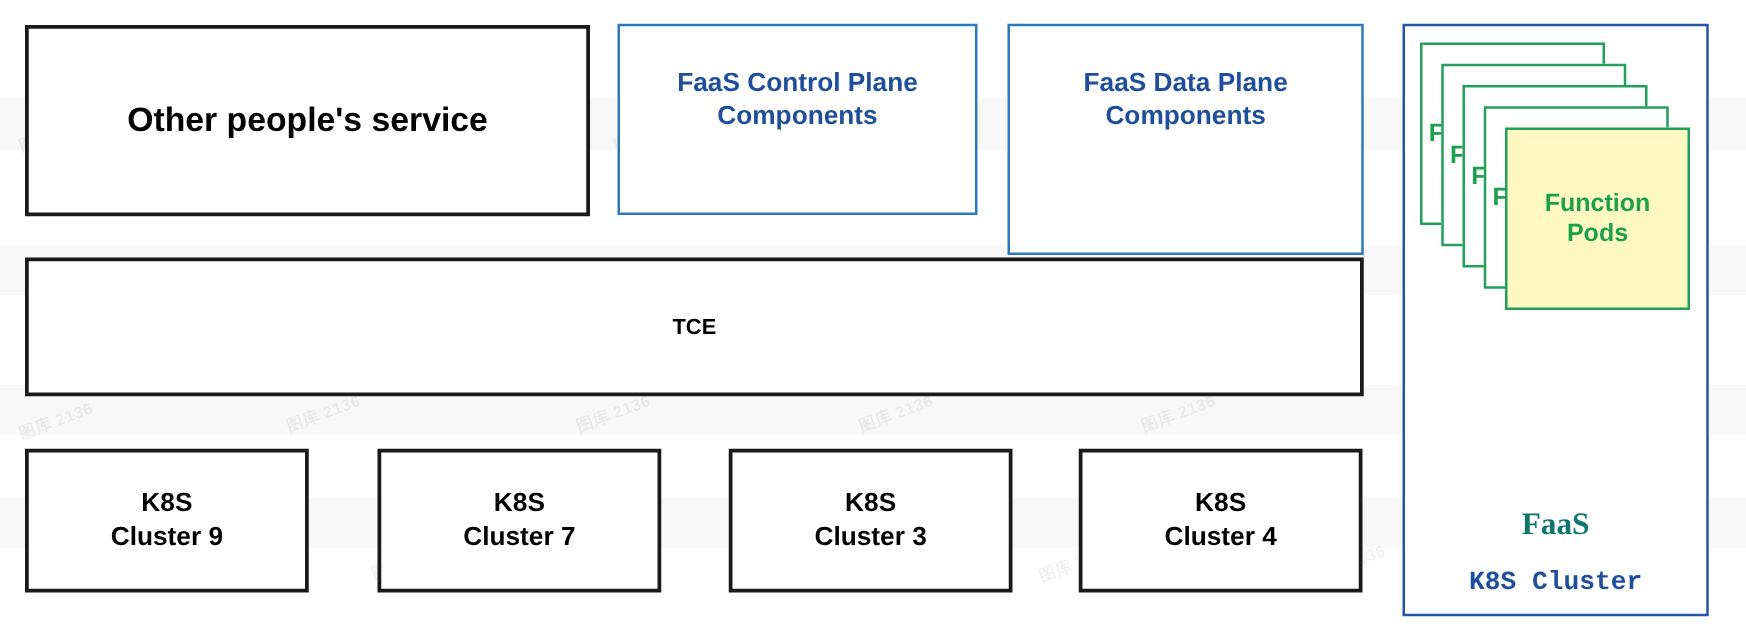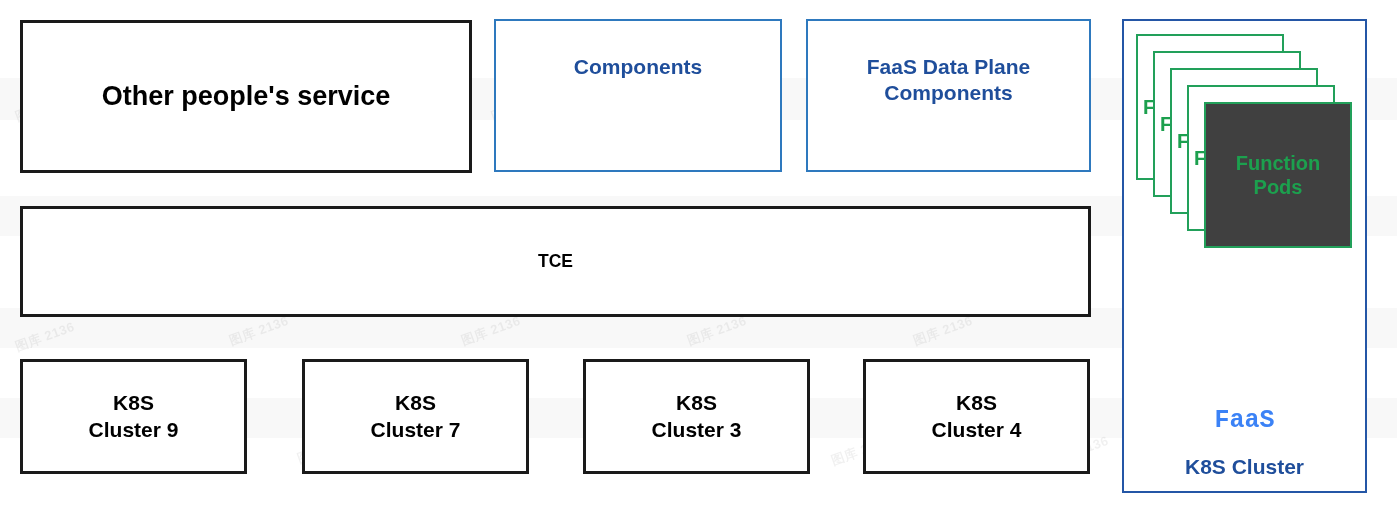--- a/index.html
+++ b/index.html
@@ -77,21 +77,21 @@
     line-height: 1.22;
   }
 
   
   #box-other-service { left: 20px;  top: 20px;  width: 452px; height: 153px; }
   #box-other-service .lbl-dark { font-size: 27px; }
 
   #box-control-plane { left: 494px; top: 19px;  width: 288px; height: 153px; padding-top: 33px; }
   #box-control-plane .lbl-blue { font-size: 21px; }
 
-  #box-data-plane    { left: 806px; top: 19px;  width: 285px; height: 153px; padding-top: 33px; }
+  #box-data-plane    { left: 806px; top: 19px;  width: 285px; height: 185px; padding-top: 33px; }
   #box-data-plane .lbl-blue { font-size: 21px; }
 
   #box-tce { left: 20px; top: 206px; width: 1071px; height: 111px; gap: 20px; }
   #box-tce .lbl-dark { font-size: 17.5px; }
 
   .box-k8s { top: 359px; height: 115px; }
   .box-k8s .lbl-dark { font-size: 21px; }
   #box-k8s-1 { left: 20px;  width: 227px; }
   #box-k8s-2 { left: 302px; width: 227px; }
   #box-k8s-3 { left: 583px; width: 227px; }
@@ -115,21 +115,21 @@
     top: 13px;
     width: 225px;
     height: 220px;
   }
   .pod {
     position: absolute;
     box-sizing: border-box;
     width: 148px;
     height: 146px;
     border: 2.5px solid #22A05A;
-    background: #404040;
+    background: #fef9c3;
     display: flex;
     align-items: center;
     justify-content: center;
     text-align: center;
     overflow: hidden;
   }
   .pod-back { background: #ffffff; }
   .pod-lbl {
     font-family: "Liberation Sans", sans-serif;
     font-weight: bold;
@@ -149,31 +149,31 @@
     top: 50%;
     transform: translateY(-50%);
     text-align: left;
   }
 
   #faas-title {
     position: absolute;
     left: 0; right: 0;
     top: 385px;
     text-align: center;
-    font-family: Liberation Mono, monospace;
+    font-family: Liberation Serif, serif;
     font-weight: bold;
     font-size: 25px;
-    color: #3b82f6;
+    color: #0f766e;
   }
   #k8s-cluster-title {
     position: absolute;
     left: 0; right: 0;
     top: 434px;
     text-align: center;
-    font-family: Liberation Sans, sans-serif;
+    font-family: Liberation Mono, monospace;
     font-weight: bold;
     font-size: 21px;
     color: #1F4E9B;
   }
 </style>
 </head>
 <body>
 
 <div id="canvas">
 
@@ -206,20 +206,21 @@
         <div class="wm" style="left: 830px; top: 442px;">图库 2136</div>
         <div class="wm" style="left: 1048px; top: 442px;">图库 2136</div>
       </div>
   </div>
 
   <div class="box box-dark" id="box-other-service">
     <div class="lbl-dark">Other people's service</div>
   </div>
 
   <div class="box box-blue" id="box-control-plane">
+    <div class="lbl-blue">FaaS Control Plane</div>
     <div class="lbl-blue">Components</div>
   </div>
 
   <div class="box box-blue" id="box-data-plane">
     <div class="lbl-blue">FaaS Data Plane</div>
     <div class="lbl-blue">Components</div>
   </div>
 
   <div class="box box-dark" id="box-tce">
     <div class="lbl-dark">TCE</div>

